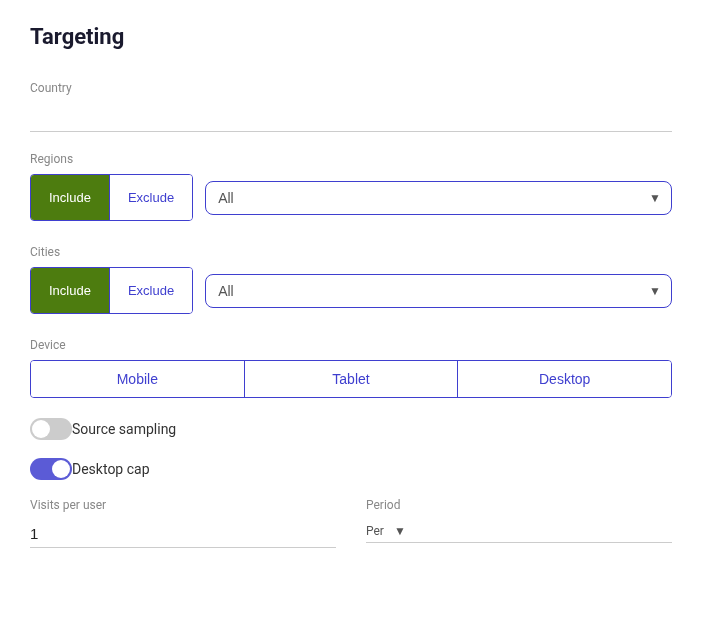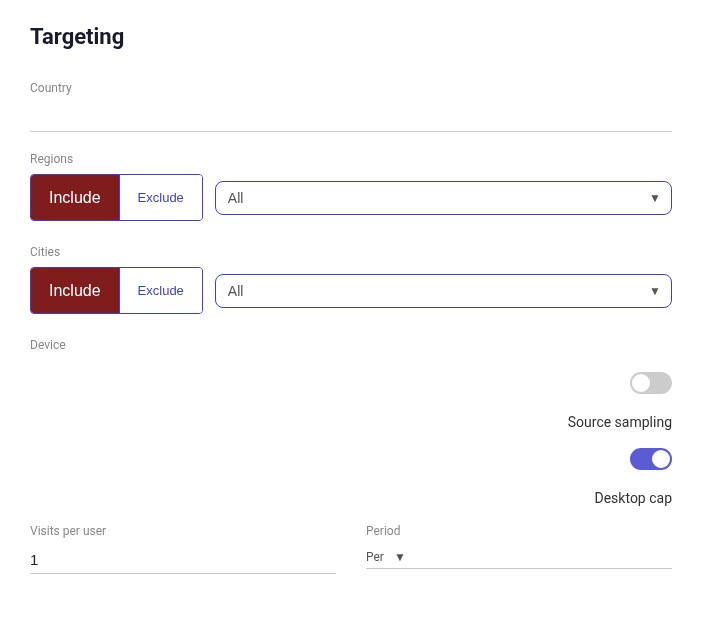--- a/index.html
+++ b/index.html
@@ -53,25 +53,25 @@
       display: flex;
       border: 1px solid #3f3fcf;
       border-radius: 4px;
       overflow: hidden;
       margin-right: 12px;
       flex-shrink: 0;
     }
 
     .inc-btn {
       padding: 7px 18px;
-      font-size: 16px;
+      font-size: 13px;
       border: none;
       cursor: pointer;
       font-weight: 500;
-      background: #7f1d1d;
+      background: #4d7c0f;
       color: #fff;
     }
 
     .exc-btn {
       padding: 15px 18px;
       font-size: 13px;
       border: none;
       cursor: pointer;
       font-weight: 500;
       background: #fff;
@@ -140,24 +140,23 @@
       text-align: center;
       border-right: 1px solid #3f3fcf;
     }
 
     .device-btn:last-child {
       border-right: none;
     }
 
     .toggle-row {
       display: flex;
-      align-items: flex-end;
-      gap: 20px;
+      align-items: center;
+      gap: 0;
       margin-bottom: 18px;
-      flex-direction: column;
     }
 
     
     .toggle-off {
       width: 42px;
       height: 22px;
       background: #ccc;
       border-radius: 11px;
       position: relative;
       cursor: pointer;
@@ -300,20 +299,25 @@
       <select class="filter-select">
         <option>All</option>
       </select>
       <span class="select-arrow">▼</span>
     </div>
   </div>
 </div>
 
 <div class="section-block">
   <label class="device-label">Device</label>
+  <div class="device-group">
+    <button class="device-btn">Mobile</button>
+    <button class="device-btn">Tablet</button>
+    <button class="device-btn">Desktop</button>
+  </div>
 </div>
 
 <div class="toggle-row" style="margin-top: 18px;">
   <div class="toggle-off"></div>
   <span class="toggle-label">Source sampling</span>
 </div>
 
 <div class="toggle-row">
   <div class="toggle-on"></div>
   <span class="toggle-label">Desktop cap</span>

